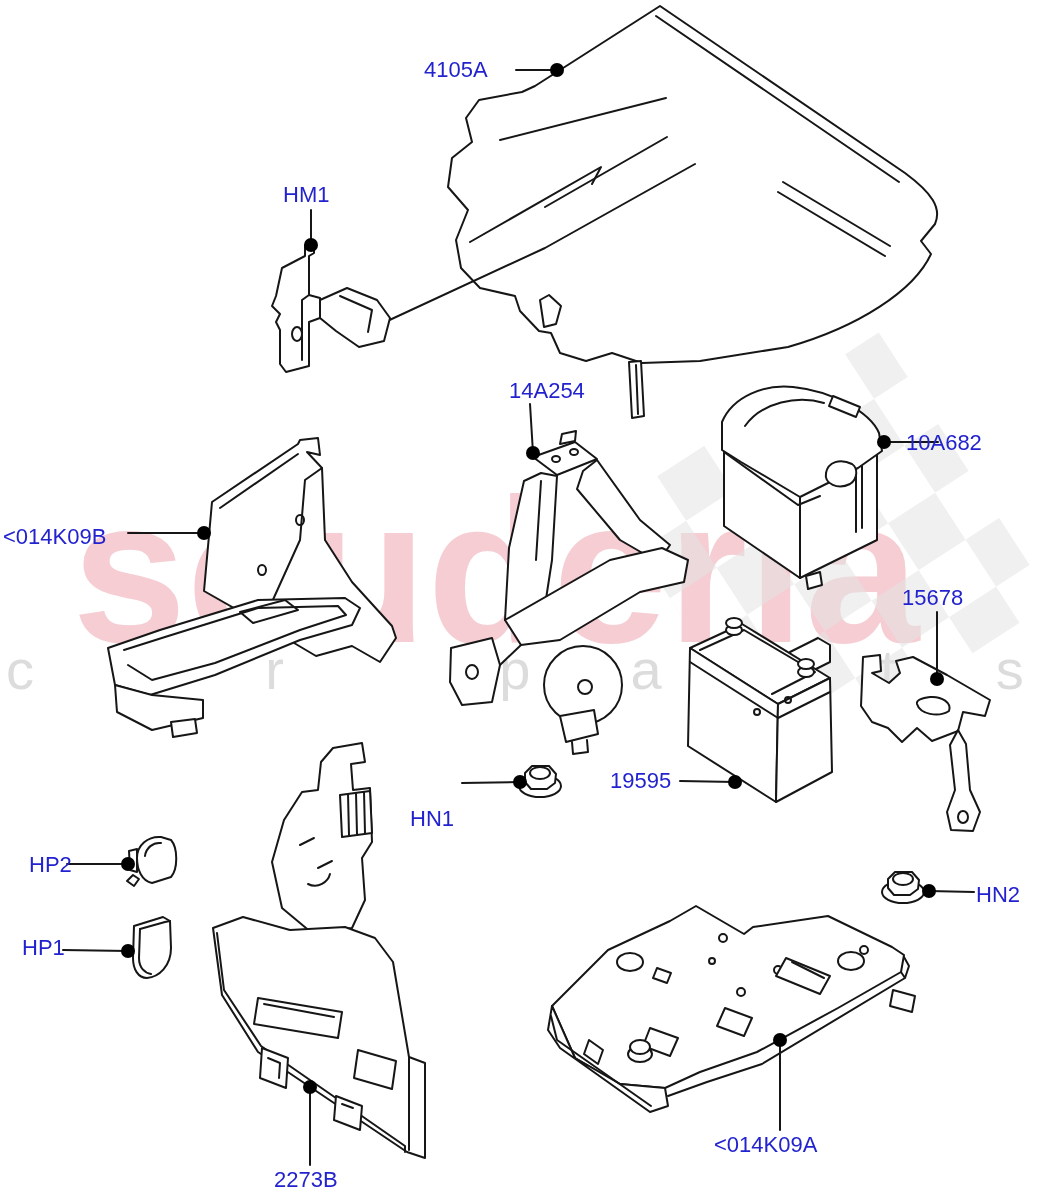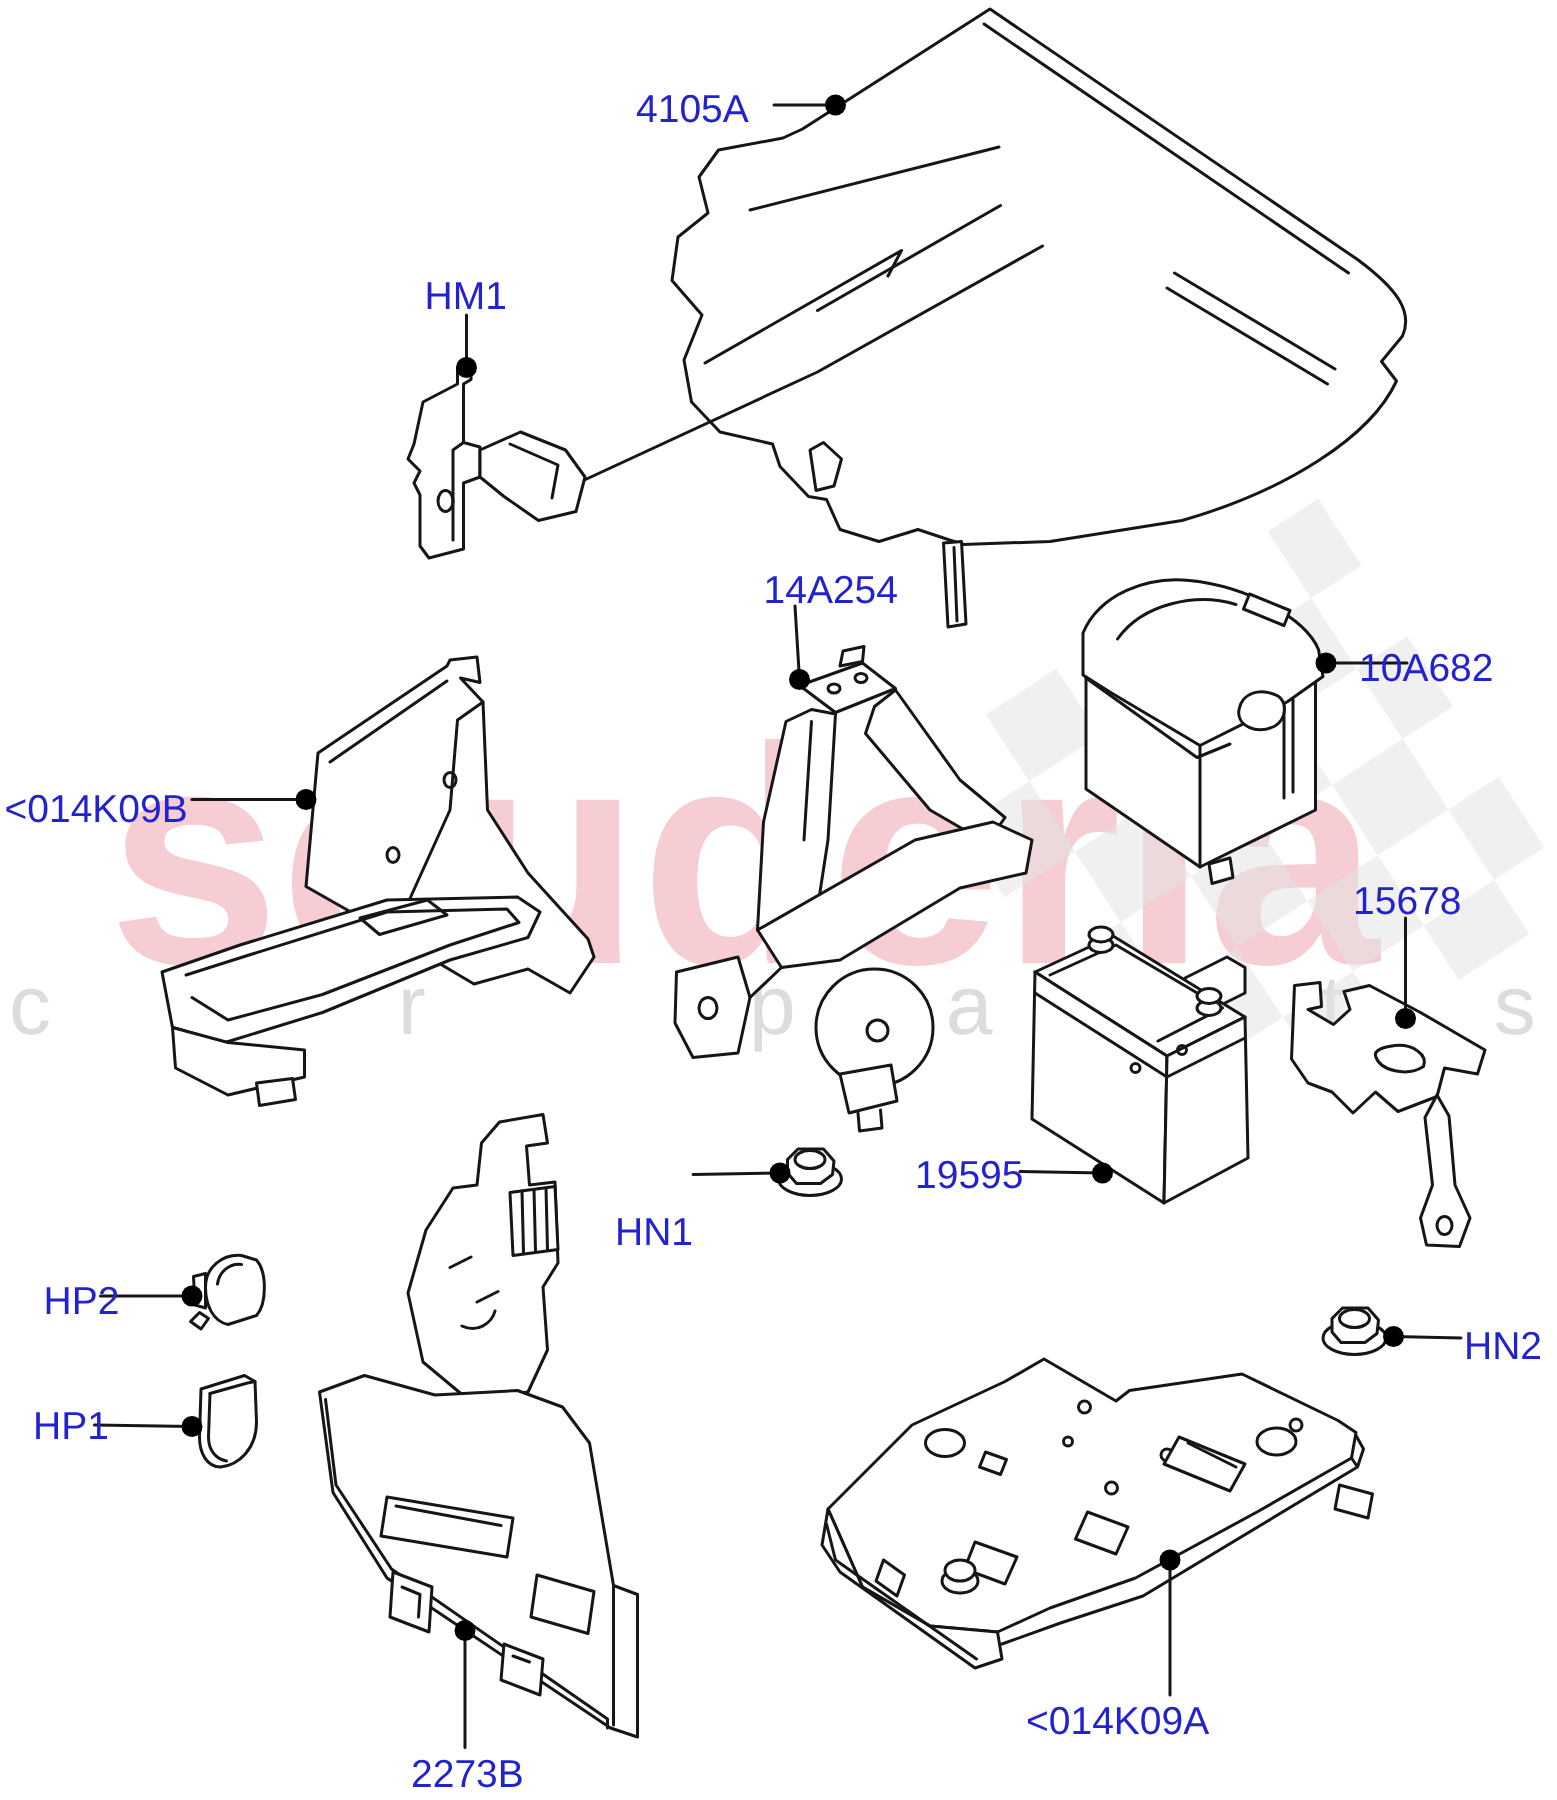--- a/index.html
+++ b/index.html
@@ -7,21 +7,21 @@
             font-family:"Liberation Sans", sans-serif; }
   .wm-brand { position:absolute; left:72px; top:468px; font-size:206px; font-weight:bold;
               color:#f5cdd3; line-height:1; white-space:nowrap; }
   .wm-tagline { position:absolute; left:6px; top:642px; font-size:56px; letter-spacing:100px;
                 color:#dcdcdc; line-height:1; white-space:nowrap; }
   .art { position:absolute; left:0; top:0; }
   .art path, .art ellipse, .art circle, .art line {
     fill:none; stroke:#161616; stroke-width:2; stroke-linejoin:round; stroke-linecap:round; }
   .art .f { fill:#ffffff; }
   .art .dot { fill:#000000; stroke:none; }
-  .lbl { position:absolute; font-size:26px; color:#2222cf; white-space:nowrap; }
+  .lbl { position:absolute; font-size:22px; color:#2222cf; white-space:nowrap; }
 </style>
 </head>
 <body>
 
 <div class="canvas">
 
   <div class="wm-brand">scuderia</div>
   <div class="wm-tagline">car parts</div>
 
   <svg class="art" width="1038" height="1200" viewBox="0 0 1038 1200">
@@ -246,15 +246,15 @@
   <div class="lbl" style="left:509px;top:378px">14A254</div>
   <div class="lbl" style="left:906px;top:430px">10A682</div>
   <div class="lbl" style="left:3px;top:524px">&lt;014K09B</div>
   <div class="lbl" style="left:902px;top:585px">15678</div>
   <div class="lbl" style="left:410px;top:806px">HN1</div>
   <div class="lbl" style="left:610px;top:768px">19595</div>
   <div class="lbl" style="left:29px;top:852px">HP2</div>
   <div class="lbl" style="left:22px;top:935px">HP1</div>
   <div class="lbl" style="left:976px;top:882px">HN2</div>
   <div class="lbl" style="left:274px;top:1167px">2273B</div>
-  <div class="lbl" style="left:684px;top:1132px">&lt;014K09A</div>
+  <div class="lbl" style="left:714px;top:1132px">&lt;014K09A</div>
 
 </div>
 
 </body></html>

